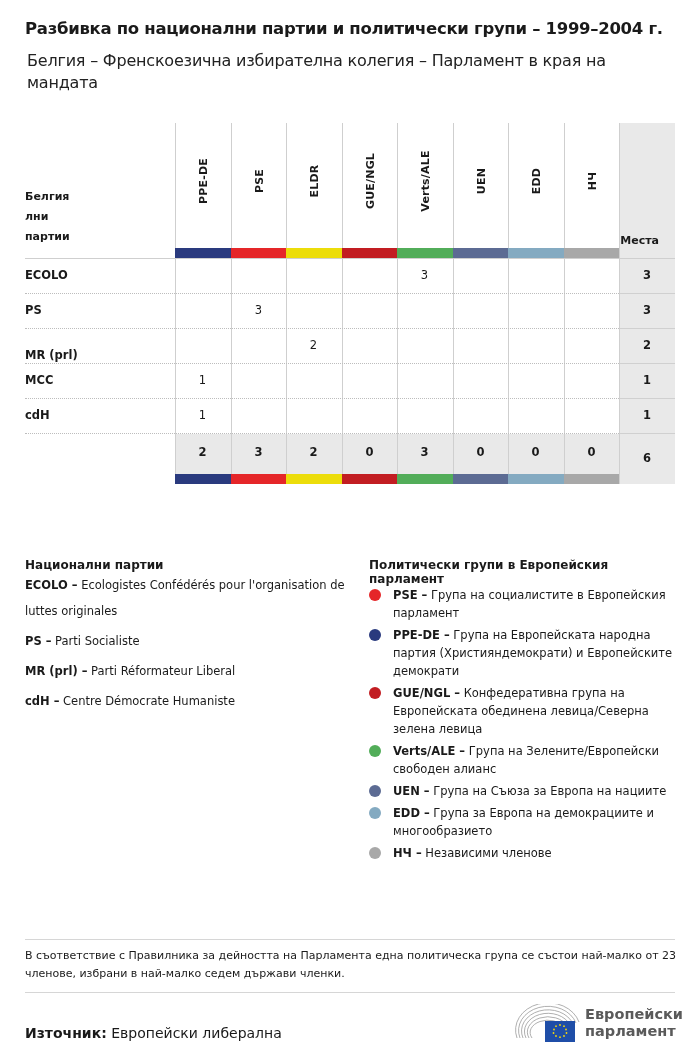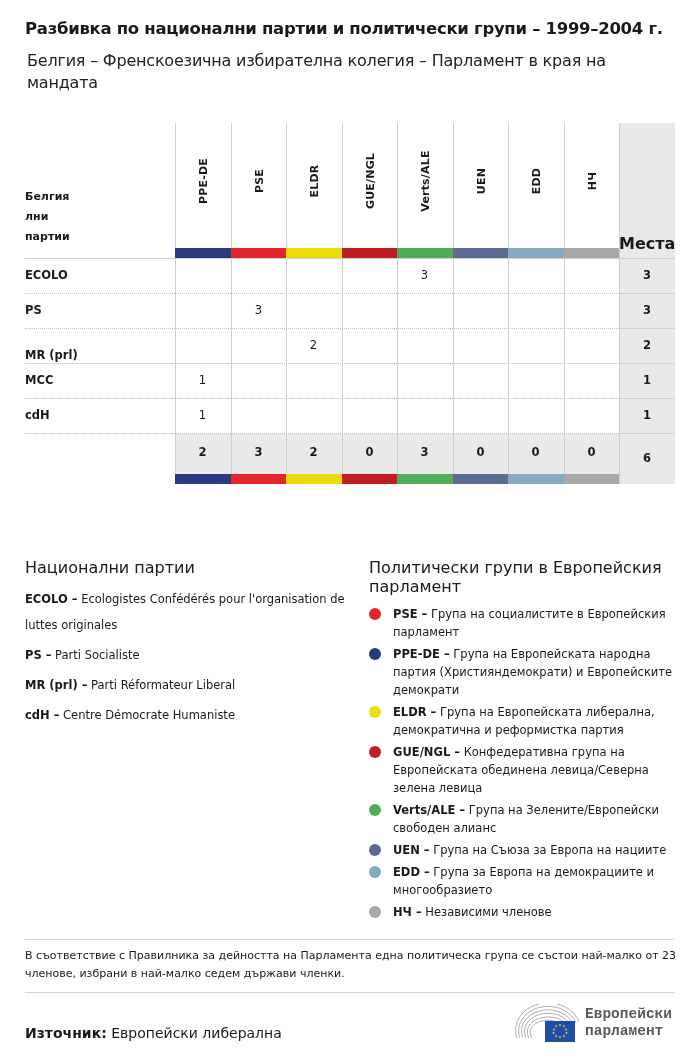--- a/index.html
+++ b/index.html
@@ -11,45 +11,45 @@
 
     
     .tbl { position: absolute; left: 25px; top: 123px; width: 650px; height: 362px; }
     .vline { position: absolute; top: 0; width: 1px; background: #cfcfcf; }
     .seats-bg { position: absolute; left: 594px; top: 0; width: 56px; height: 361px; background: #e9e9e9; }
     .total-bg { position: absolute; left: 150px; top: 311px; width: 444px; height: 40px; background: #e9e9e9; }
     .col-head { position: absolute; top: 0; width: 55px; height: 125px; }
     .col-head span { position: absolute; left: 50%; top: 58px; transform: translate(-50%, -50%) rotate(-90deg); font-size: 11px; font-weight: bold; white-space: nowrap; letter-spacing: 0.2px; }
     .colorbar { position: absolute; height: 10px; }
     .party-head { position: absolute; left: 0; top: 64px; font-size: 11px; font-weight: bold; line-height: 20px; }
-    .seats-head { position: absolute; left: 594px; top: 111px; width: 40px; text-align: right; font-size: 16px; font-weight: bold; }
+    .seats-head { position: absolute; left: 594px; top: 111px; width: 40px; text-align: right; font-size: 11px; font-weight: bold; }
     .hline { position: absolute; left: 0; height: 0; }
     .hline.solid { border-top: 1px solid #cfcfcf; }
     .hline.dot { border-top: 1px dotted #bdbdbd; }
     .row-label { position: absolute; left: 0; font-size: 11.5px; font-weight: bold; }
     .cell { position: absolute; width: 55px; text-align: center; font-size: 11.5px; }
     .cell.bold { font-weight: bold; }
     .seat-cell { position: absolute; left: 594px; width: 56px; text-align: center; font-size: 11.5px; font-weight: bold; }
 
     
     .legend-left { position: absolute; left: 25px; top: 558px; width: 320px; }
     .legend-right { position: absolute; left: 369px; top: 558px; width: 310px; }
-    .legend-title { font-size: 16px; font-weight: normal; margin-bottom: 9px; }
+    .legend-title { font-size: 12px; font-weight: bold; }
     .legend-item { font-size: 11.5px; line-height: 26px; margin-bottom: 4px; }
     .legend-item b { font-weight: bold; }
     .group-item { position: relative; padding-left: 24px; font-size: 11.5px; line-height: 18px; margin-bottom: 4px; }
     .dot-mark { position: absolute; left: 0; top: 3px; width: 12px; height: 12px; border-radius: 50%; }
 
     .divider { position: absolute; left: 25px; width: 650px; border-top: 1px solid #d6d6d6; }
     .note { position: absolute; left: 25px; top: 947px; width: 660px; font-size: 11px; line-height: 18px; }
     .source { position: absolute; left: 25px; top: 1025px; font-size: 14px; }
     .source b { font-weight: bold; }
 
     .logo { position: absolute; left: 513px; top: 1004px; width: 165px; height: 40px; }
-    .logo-text { position: absolute; left: 72px; top: 2px; font-size: 14.5px; font-weight: bold; color: #5a5a5a; line-height: 17px; font-family: Liberation Mono, monospace; }
+    .logo-text { position: absolute; left: 72px; top: 2px; font-size: 14.5px; font-weight: bold; color: #5a5a5a; line-height: 17px; }
   </style>
 </head>
 <body>
 
 <div class="title">Разбивка по национални партии и политически групи – 1999–2004 г.</div>
 <div class="subtitle">Белгия – Френскоезична избирателна колегия – Парламент в края на мандата</div>
 
 <div class="tbl" id="tbl">
   <div class="seats-bg"></div>
   <div class="total-bg"></div>
@@ -188,21 +188,20 @@
       <div class="legend-item"><b>MR (prl) –</b><span> Parti Réformateur Liberal</span></div>
       <div class="legend-item"><b>cdH –</b><span> Centre Démocrate Humaniste</span></div>
     </div>
 </div>
 
 <div class="legend-right">
   <div class="legend-title">Политически групи в Европейския парламент</div>
   <div id="group-legend-items">
       <div class="group-item"><span class="dot-mark" style="background:#e52629"></span><b>PSE –</b><span> Група на социалистите в Европейския парламент</span></div>
       <div class="group-item"><span class="dot-mark" style="background:#2a3a7e"></span><b>PPE-DE –</b><span> Група на Европейската народна партия (Християндемократи) и Европейските демократи</span></div>
-      <div class="group-item"><span class="dot-mark" style="background:#ecdd0a"></span><b>ELDR –</b><span> Група на Европейската либерална, демократична и реформистка партия</span></div>
       <div class="group-item"><span class="dot-mark" style="background:#c21d22"></span><b>GUE/NGL –</b><span> Конфедеративна група на Европейската обединена левица/Северна зелена левица</span></div>
       <div class="group-item"><span class="dot-mark" style="background:#52ad59"></span><b>Verts/ALE –</b><span> Група на Зелените/Европейски свободен алианс</span></div>
       <div class="group-item"><span class="dot-mark" style="background:#5c6b93"></span><b>UEN –</b><span> Група на Съюза за Европа на нациите</span></div>
       <div class="group-item"><span class="dot-mark" style="background:#84aac1"></span><b>EDD –</b><span> Група за Европа на демокрациите и многообразието</span></div>
       <div class="group-item"><span class="dot-mark" style="background:#a8a8a8"></span><b>НЧ –</b><span> Независими членове</span></div>
     </div>
 </div>
 
 <div class="divider" style="top:939px;"></div>
 <div class="note">В съответствие с Правилника за дейността на Парламента една политическа група се състои най-малко от 23 членове, избрани в най-малко седем държави членки.</div>

